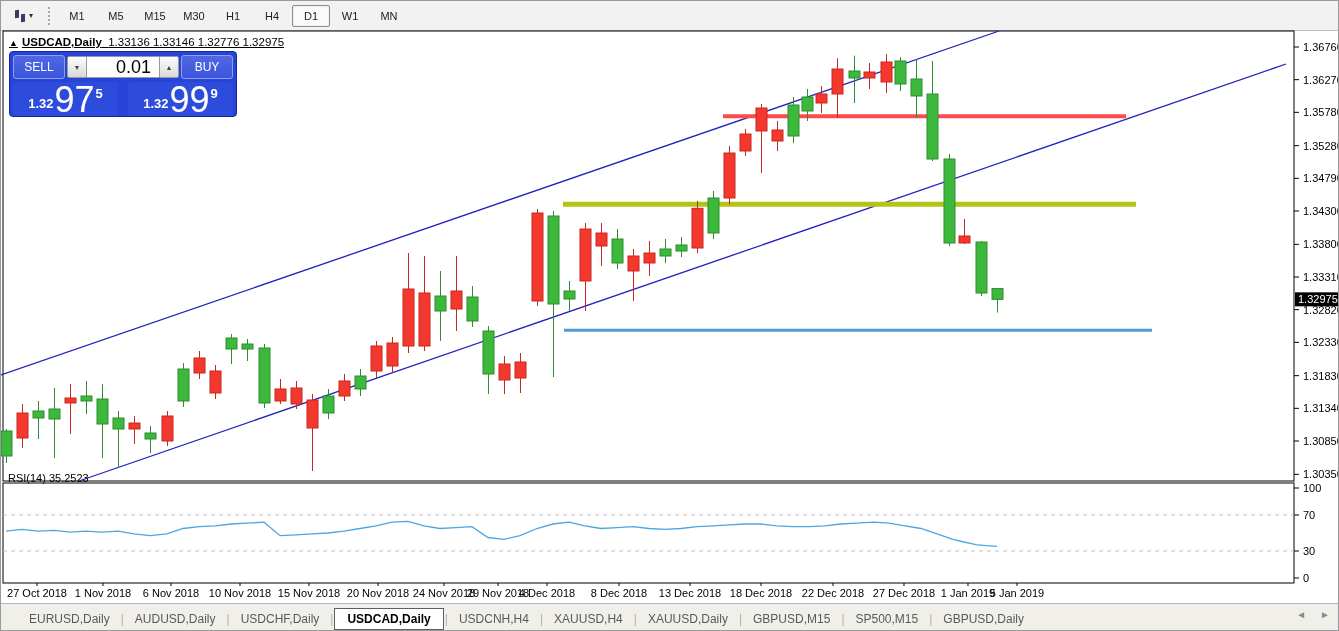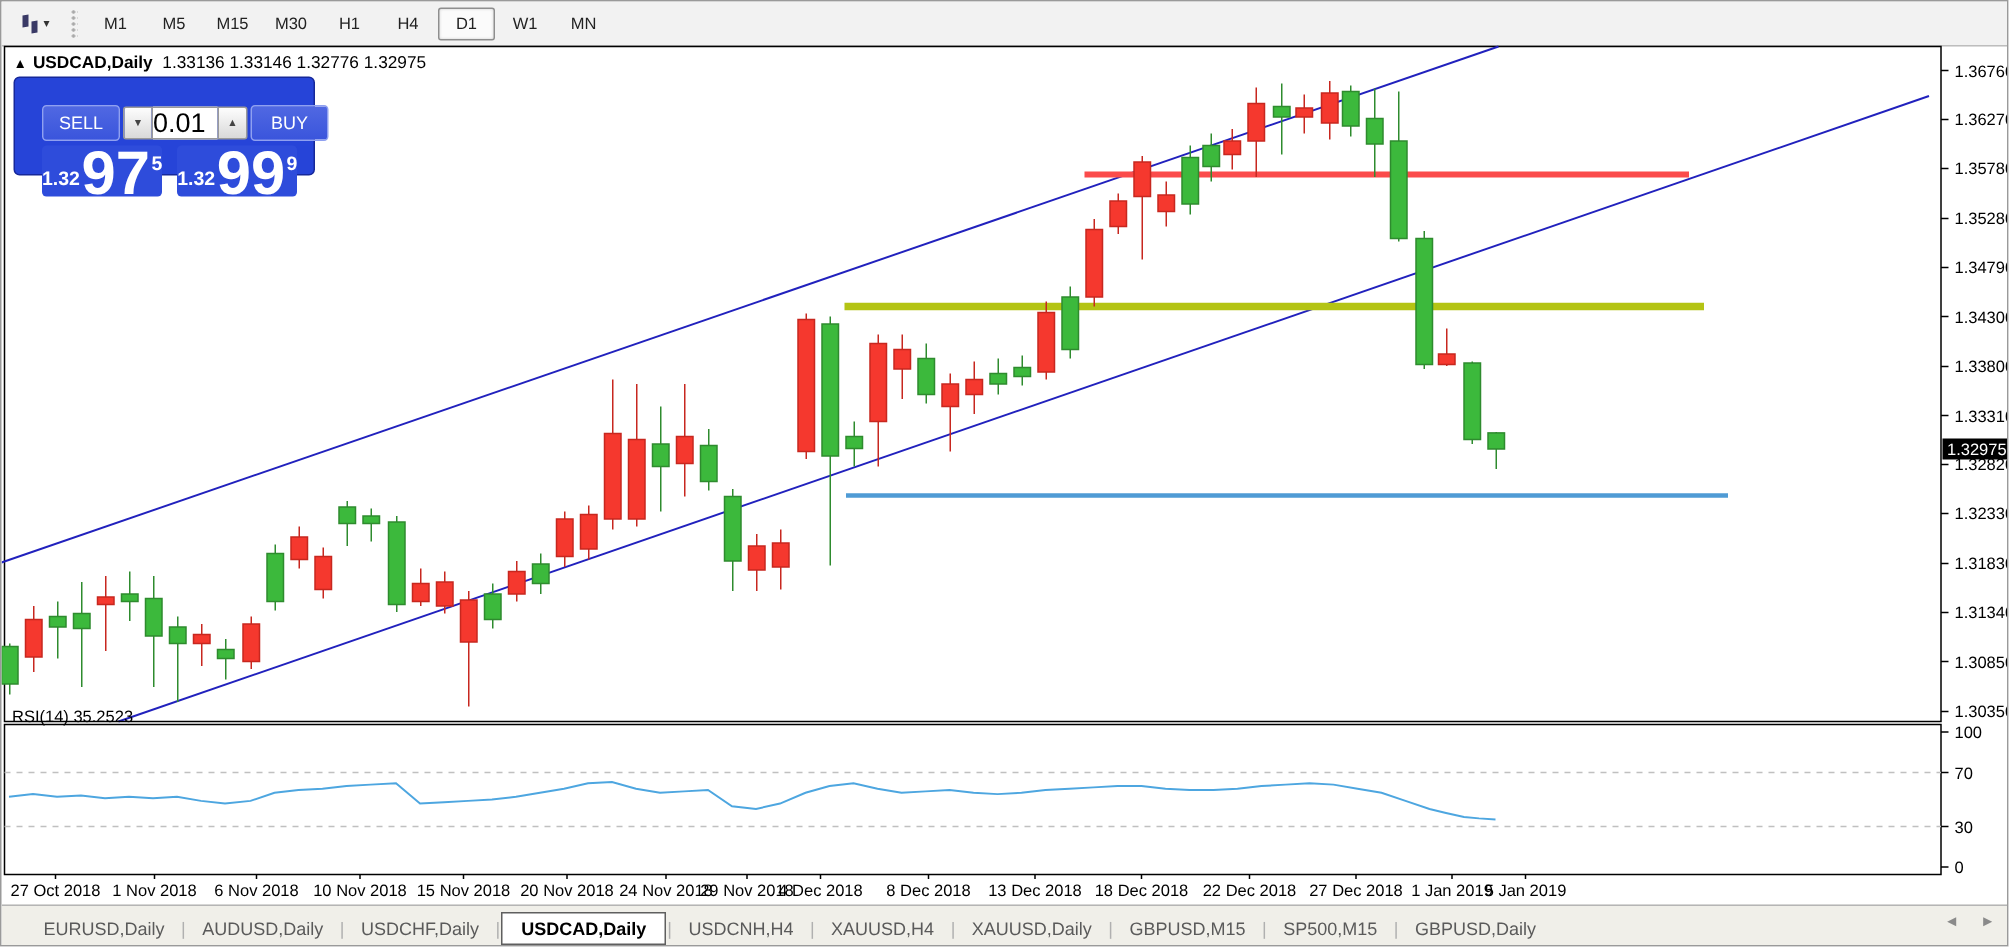--- a/index.html
+++ b/index.html
@@ -15,40 +15,40 @@
   .g1{left:2px;top:1px;width:4px;height:8px;transform:skewY(-8deg);}
   .g2{left:8px;top:5px;width:4px;height:8px;transform:skewY(-8deg);}
   .caret{font-size:8px;color:#333;margin-left:2px;}
   .tb-handle{width:5px;height:20px;margin:0 6px 0 8px;
     background-image:radial-gradient(#a9a9a9 1px,transparent 1.2px);background-size:4px 4px;}
   #tfbar{display:flex;align-items:center;gap:1px;}
   .tfbtn{min-width:26px;height:20px;padding:0 5px;display:flex;align-items:center;justify-content:center;
     font-size:11px;color:#222;border:1px solid transparent;border-radius:2px;cursor:default;}
   .tfbtn.active{background:#fbfbfb;border:1px solid #8e8e8e;box-shadow:inset 0 0 2px #cfcfcf;}
   
-  #chart-title{position:absolute;left:8px;top:35px;font-size:11.5px;color:#000;z-index:5;}
+  #chart-title{position:absolute;left:8px;top:35px;font-size:11.5px;color:#000;z-index:5;text-decoration:underline;}
   #chart-title .tri{font-size:9px;margin-right:4px;}
   #chart-title b{font-weight:700;}
-  #trade-panel{position:absolute;left:8px;top:50px;width:201px;height:66px;z-index:6;
-    background:#2644d8;border:1px solid #16289a;border-radius:4px;padding:18px;box-sizing:border-box;}
+  #trade-panel{position:absolute;left:8px;top:50px;width:228px;height:66px;z-index:6;
+    background:#2644d8;border:1px solid #16289a;border-radius:4px;padding:3px;box-sizing:border-box;}
   .tp-row1{display:flex;align-items:center;height:24px;gap:2px;}
   .tp-btn{flex:0 0 50px;height:22px;background:linear-gradient(#5068e2,#3a55dc);border:1px solid #8fa0f0;
     border-radius:3px;color:#fff;font-size:12px;display:flex;align-items:center;justify-content:center;cursor:default;}
   .vol-group{flex:1;height:22px;display:flex;align-items:stretch;}
   .vol-step{width:18px;background:linear-gradient(#fdfdfd,#d9d9d9);border:1px solid #9a9a9a;
     display:flex;align-items:center;justify-content:center;font-size:7px;color:#444;cursor:default;}
   .vol-step.left{border-radius:2px 0 0 2px;}
   .vol-step.right{border-radius:0 2px 2px 0;}
   .vol-input{flex:1;border-top:1px solid #9a9a9a;border-bottom:1px solid #9a9a9a;background:#fff;
     font-size:18px;color:#000;display:flex;align-items:center;justify-content:flex-end;padding-right:8px;}
   .tp-row2{display:flex;gap:10px;margin-top:3px;height:34px;}
   .price-box{flex:1;background:#2e4cdb;border-radius:3px;color:#fff;display:flex;align-items:flex-end;
     justify-content:center;padding-bottom:1px;cursor:default;}
   .p-small{font-size:13px;font-weight:700;margin-bottom:4px;}
-  .p-big{font-size:41px;font-weight:700;line-height:30px;margin:0 1px;}
+  .p-big{font-size:36px;font-weight:400;line-height:30px;margin:0 1px;}
   .p-sup{font-size:13px;font-weight:700;margin-bottom:14px;}
   #rsi-label{position:absolute;left:7px;top:471px;font-size:11px;color:#000;z-index:5;}
   
   #tabbar{position:absolute;left:0;top:602px;width:1339px;height:29px;background:#f0efe9;
     border-top:1px solid #b5b5b5;display:flex;align-items:center;font-size:12px;color:#5a5a5a;}
   #tabs{display:flex;align-items:center;margin-left:18px;}
   .tab{padding:3px 10px;cursor:default;white-space:nowrap;}
   .tab.active{background:#fff;border:1px solid #5f5f5f;color:#000;font-weight:700;padding:3px 12px;}
   .sep{color:#b0b0b0;margin:0 1px;}
   #tab-arrows{position:absolute;right:8px;top:608px;display:flex;gap:14px;color:#8a8a8a;font-size:10px;}

